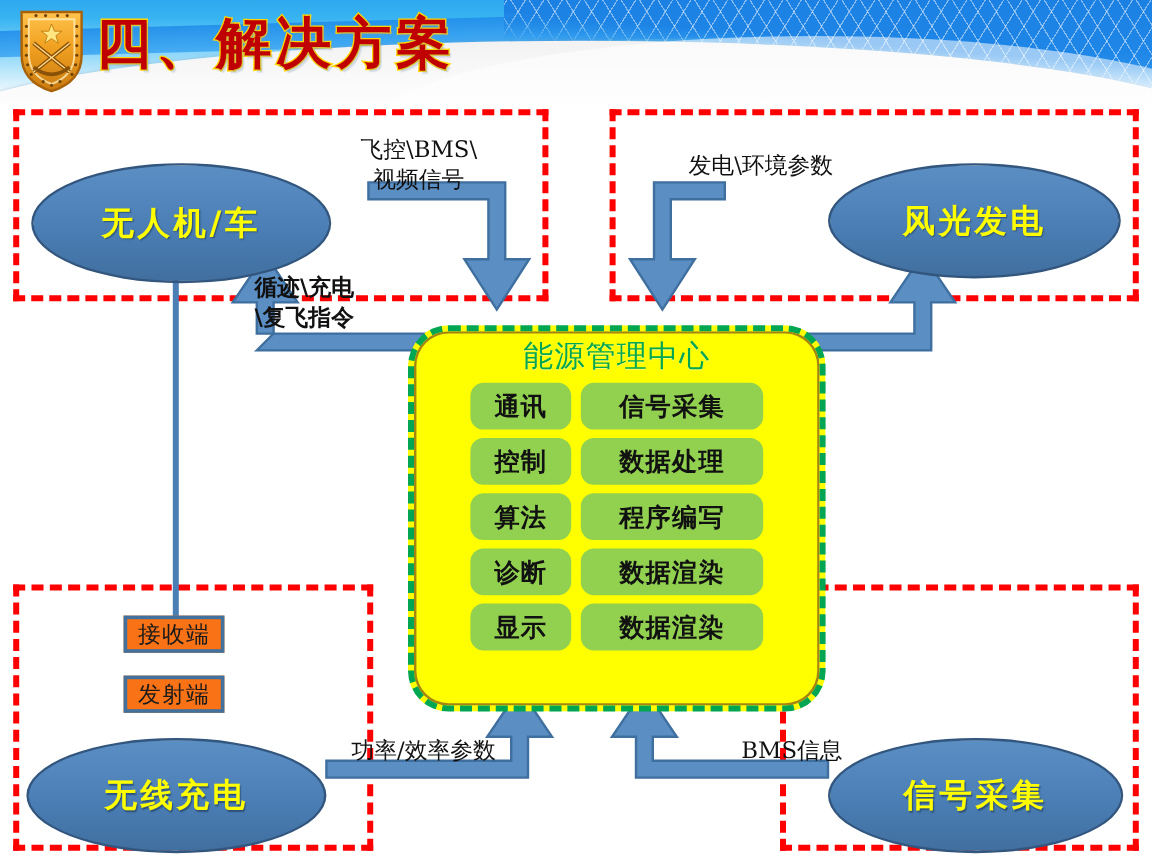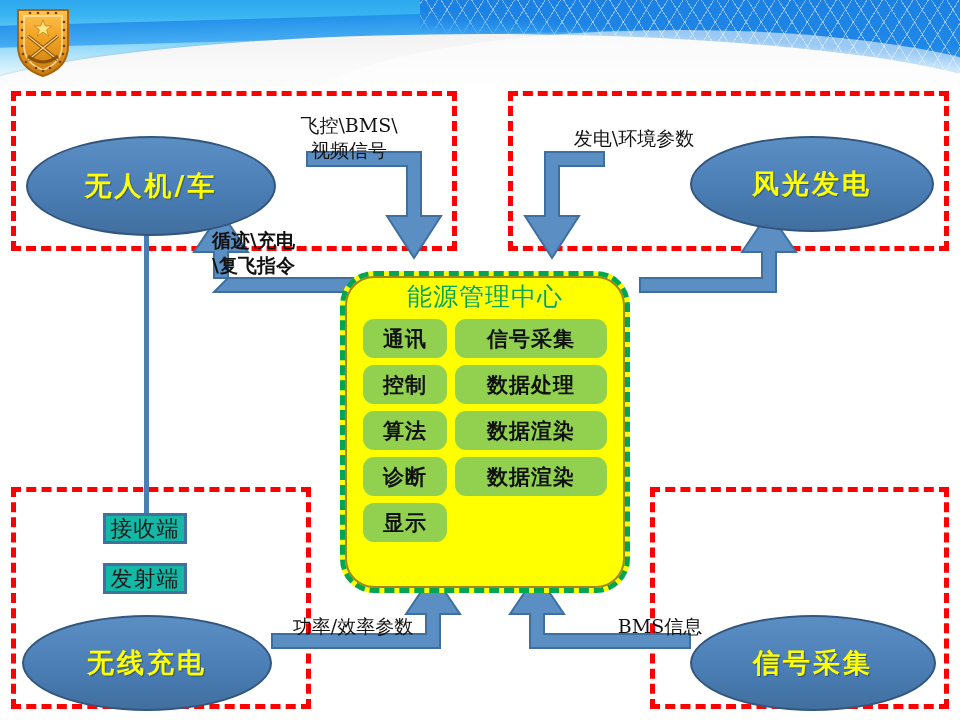--- a/index.html
+++ b/index.html
@@ -96,21 +96,21 @@
     font-family: "DejaVu Sans", "Liberation Sans", sans-serif;
   }
   #node-uav     { left: 26px;  top: 136px; width: 250px; height: 100px; }
   #node-wind    { left: 690px; top: 136px; width: 244px; height: 96px;  }
   #node-wireless{ left: 22px;  top: 615px; width: 250px; height: 96px;  }
   #node-battery { left: 690px; top: 615px; width: 246px; height: 96px;  }
 
   
   #center-panel {
     position: absolute; left: 340px; top: 271px;
-    width: 290px; height: 322px;
+    width: 348px; height: 322px;
     background: #ffff00;
     border: 5px dashed #00a651;
     border-radius: 34px;
     box-sizing: border-box;
     box-shadow: 0 0 0 2px rgba(150,110,20,.85) inset;
     overflow: hidden;
   }
   #center-title {
     text-align: center;
     color: #00a651;
@@ -138,26 +138,26 @@
     display: flex; align-items: center; justify-content: center;
     height: 39px;
     font-family: "DejaVu Sans", "Liberation Sans", sans-serif;
   }
   .col-left  .chip { width: 84px; }
   .col-right .chip { width: 152px; }
 
   
   .tag-box {
     position: absolute;
-    background: #14b8a6;
+    background: #f97316;
     border: 3px solid #41719c;
     box-sizing: border-box;
     display: flex; align-items: center; justify-content: center;
     color: #1b1b1b;
-    font-size: 22px;
+    font-size: 19px;
     letter-spacing: 1px;
     font-family: "DejaVu Sans", "Liberation Sans", sans-serif;
   }
   #tag-receiver    { left: 103px; top: 513px; width: 84px; height: 31px; }
   #tag-transmitter { left: 103px; top: 563px; width: 84px; height: 31px; }
 
   
   .vline {
     position: absolute;
     background: #4a7eb5;
@@ -230,20 +230,21 @@
         <circle cx="16" cy="7" r="1.3"></circle>
           <circle cx="24" cy="7" r="1.3"></circle>
         <circle cx="34" cy="7" r="1.3"></circle>
           <circle cx="42" cy="7" r="1.3"></circle>
         <circle cx="22" cy="62" r="1.3"></circle>
           <circle cx="29" cy="65" r="1.3"></circle>
         <circle cx="36" cy="62" r="1.3"></circle>
       </g>
     </svg>
 
+    <div id="title">四、解决方案</div>
   </div>
 
   <div class="zone" id="zone-tl"></div>
   <div class="zone" id="zone-tr"></div>
   <div class="zone" id="zone-bl"></div>
   <div class="zone" id="zone-br"></div>
 
   <div class="vline" id="uav-vline"></div>
 
   <svg id="arrows" viewBox="0 0 960 720">
@@ -275,20 +276,21 @@
       <div class="col col-left">
         <div class="chip">通讯</div>
         <div class="chip">控制</div>
         <div class="chip">算法</div>
         <div class="chip">诊断</div>
         <div class="chip">显示</div>
       </div>
       <div class="col col-right">
         <div class="chip">信号采集</div>
         <div class="chip">数据处理</div>
+        <div class="chip">程序编写</div>
         <div class="chip">数据渲染</div>
         <div class="chip">数据渲染</div>
       </div>
     </div>
   </div>
 
   <div class="edge-label" id="lbl-fc">飞控\BMS\
 视频信号</div>
   <div class="edge-label" id="lbl-track">循迹\充电
  \复飞指令</div>

